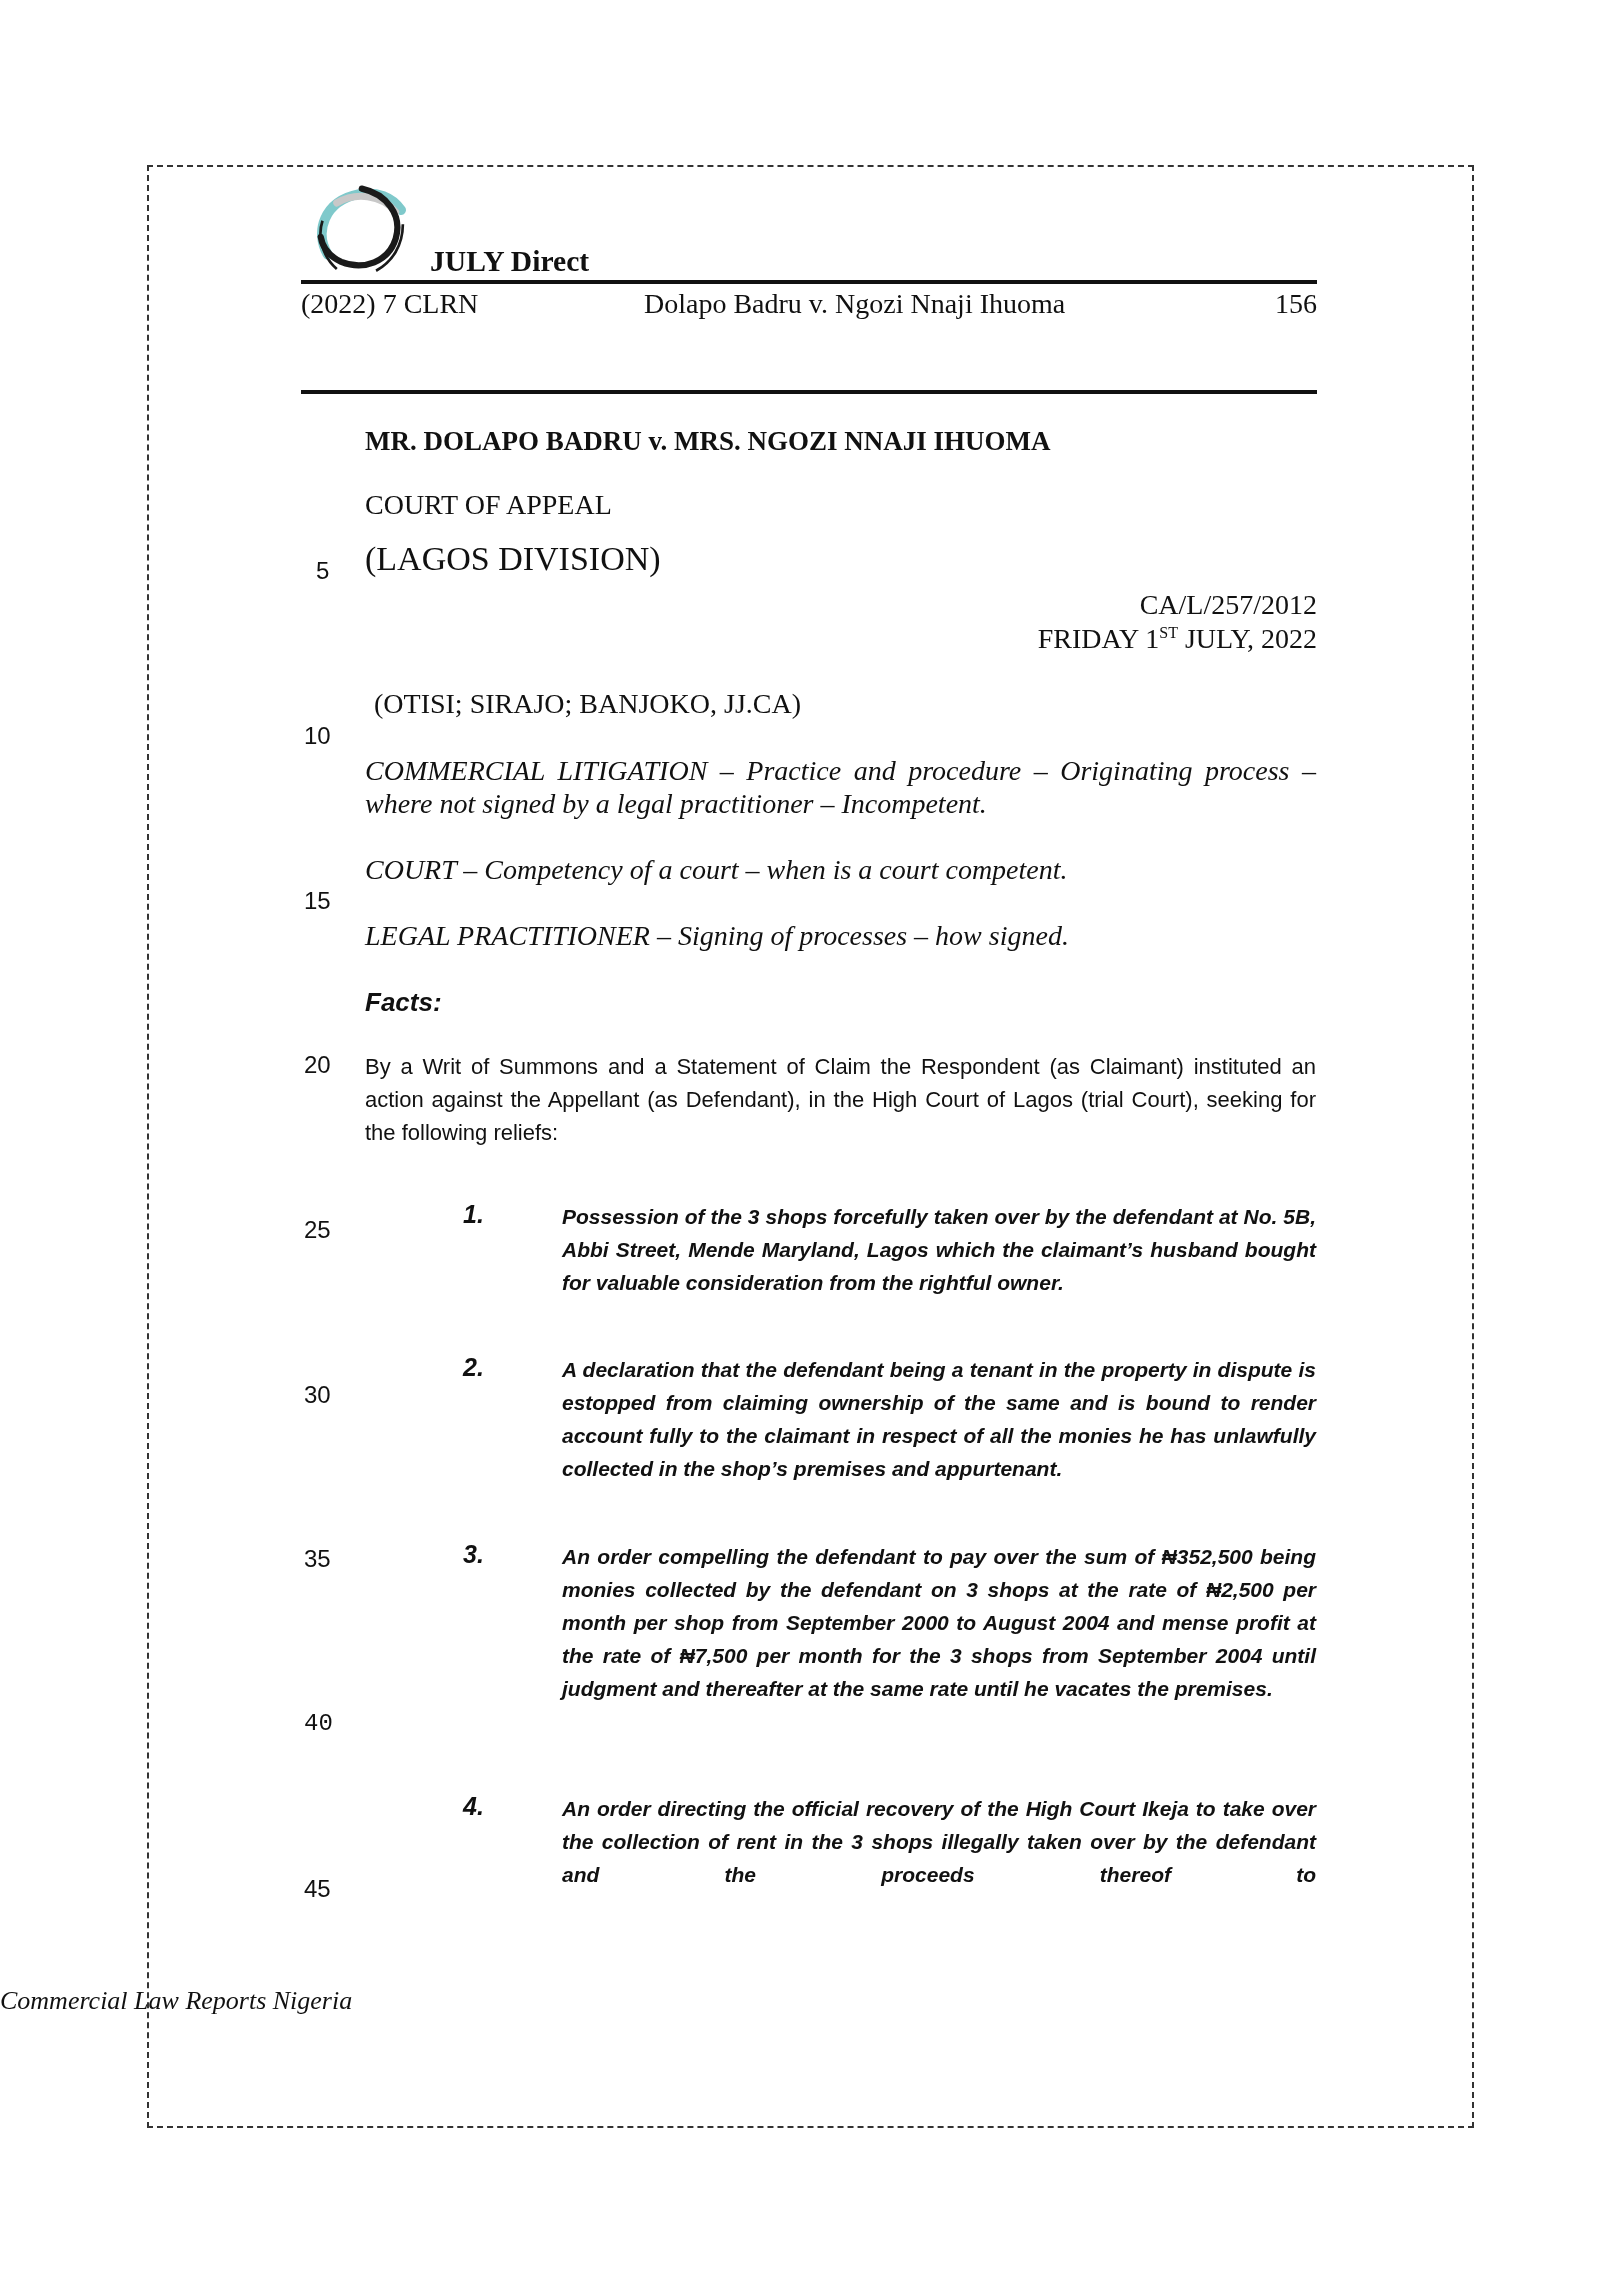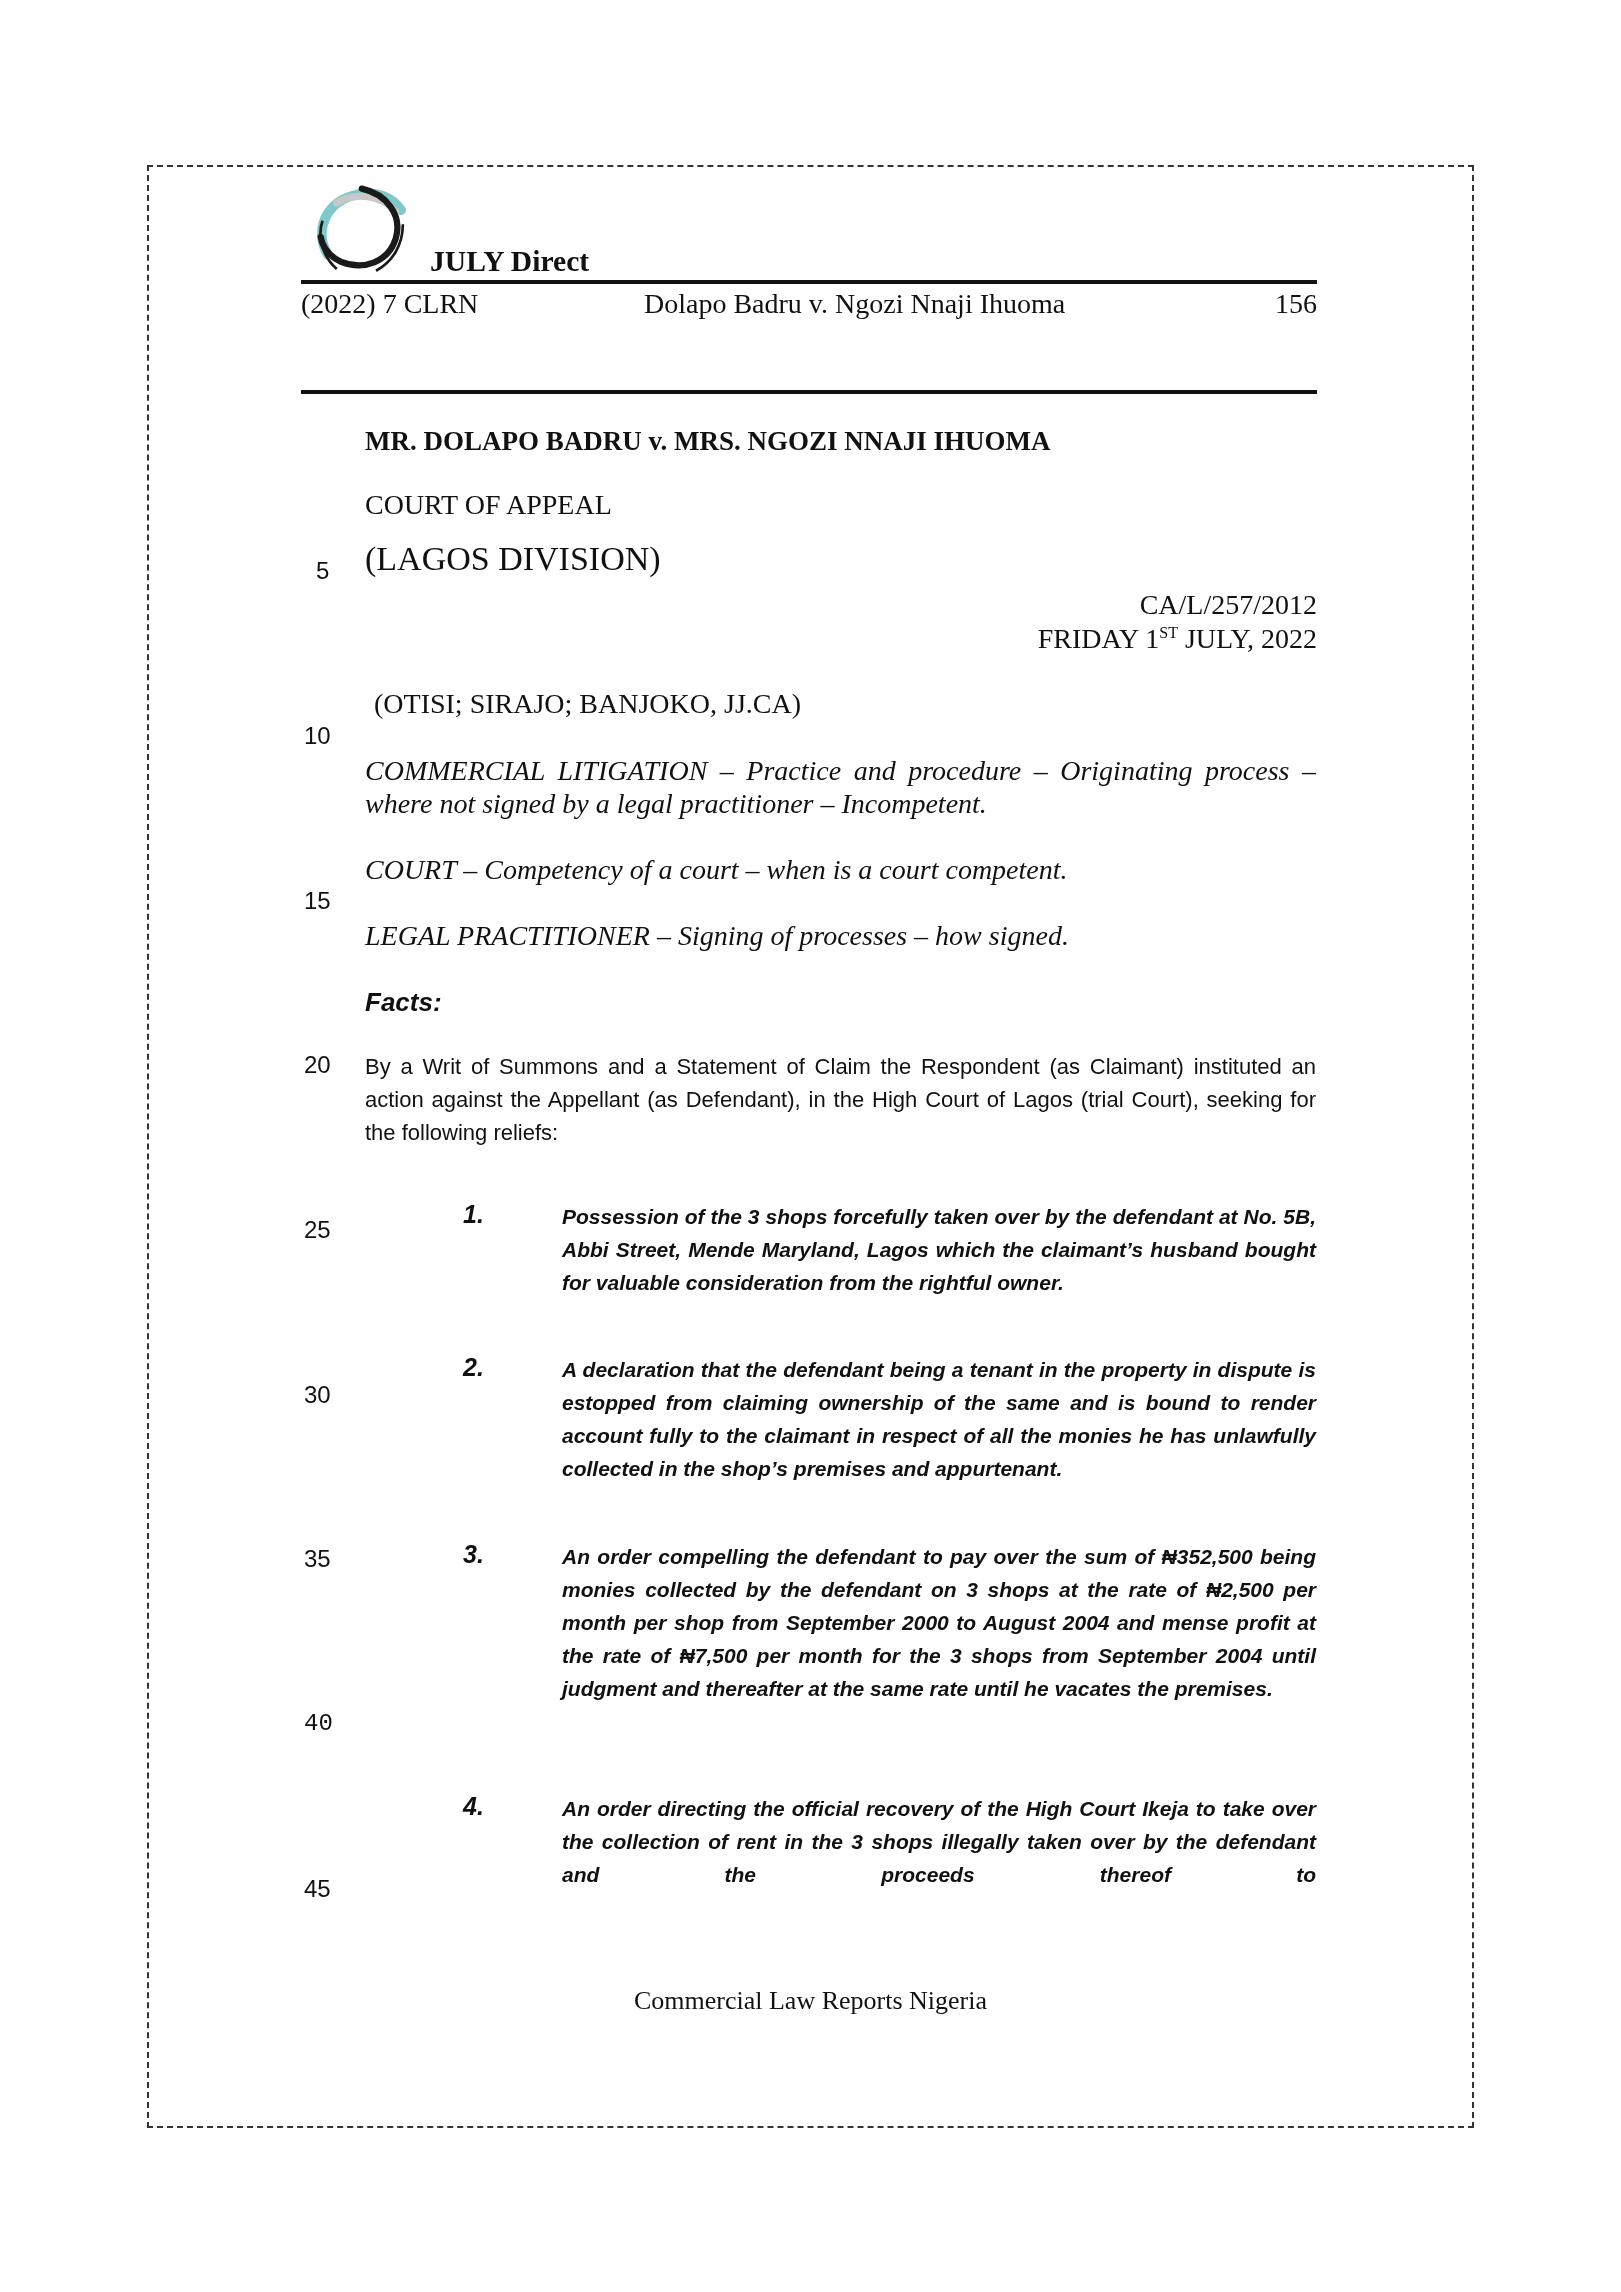--- a/index.html
+++ b/index.html
@@ -82,14 +82,14 @@
 <div class="abs lnum" style="left:316px; top:557px;">5</div>
 <div class="abs lnum" style="top:722px;">10</div>
 <div class="abs lnum" style="top:887px;">15</div>
 <div class="abs lnum" style="top:1051px;">20</div>
 <div class="abs lnum" style="top:1216px;">25</div>
 <div class="abs lnum" style="top:1381px;">30</div>
 <div class="abs lnum" style="top:1545px;">35</div>
 <div class="abs lnum" style="top:1710px;font-family:Liberation Mono, monospace;">40</div>
 <div class="abs lnum" style="top:1875px;">45</div>
 
-<div class="abs lserif" style="left:0; width:1621px; text-align:center; top:1986px; font-size:26px; ">Commercial Law Reports Nigeria</div>
+<div class="abs lserif" style="left:0; width:1621px; top:1986px; font-size:26px; font-style:italic;">Commercial Law Reports Nigeria</div>
 
 
 </body></html>

